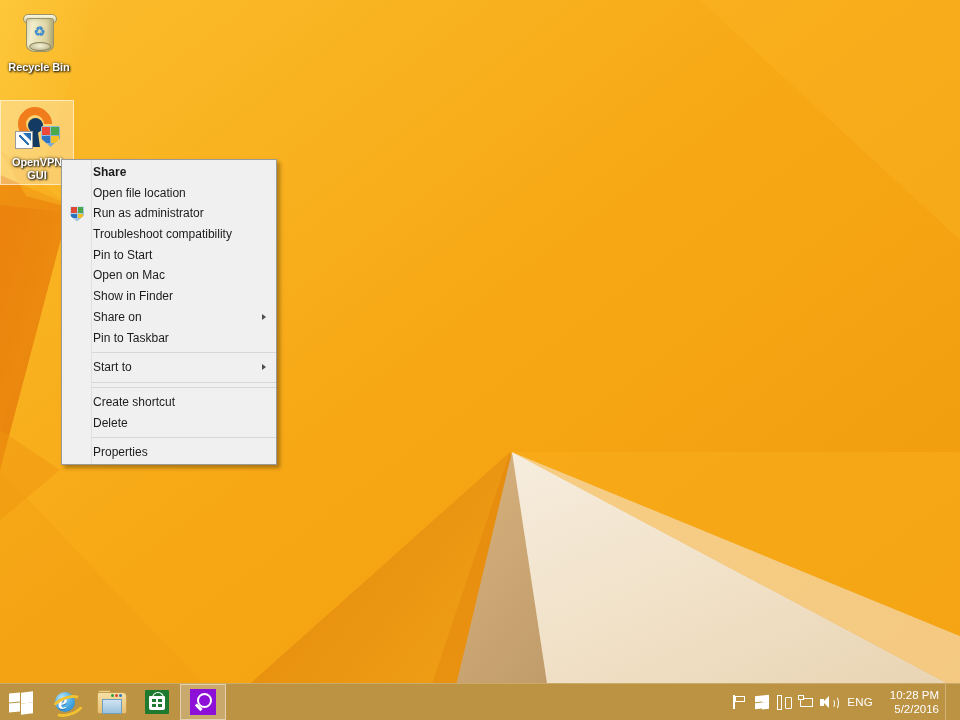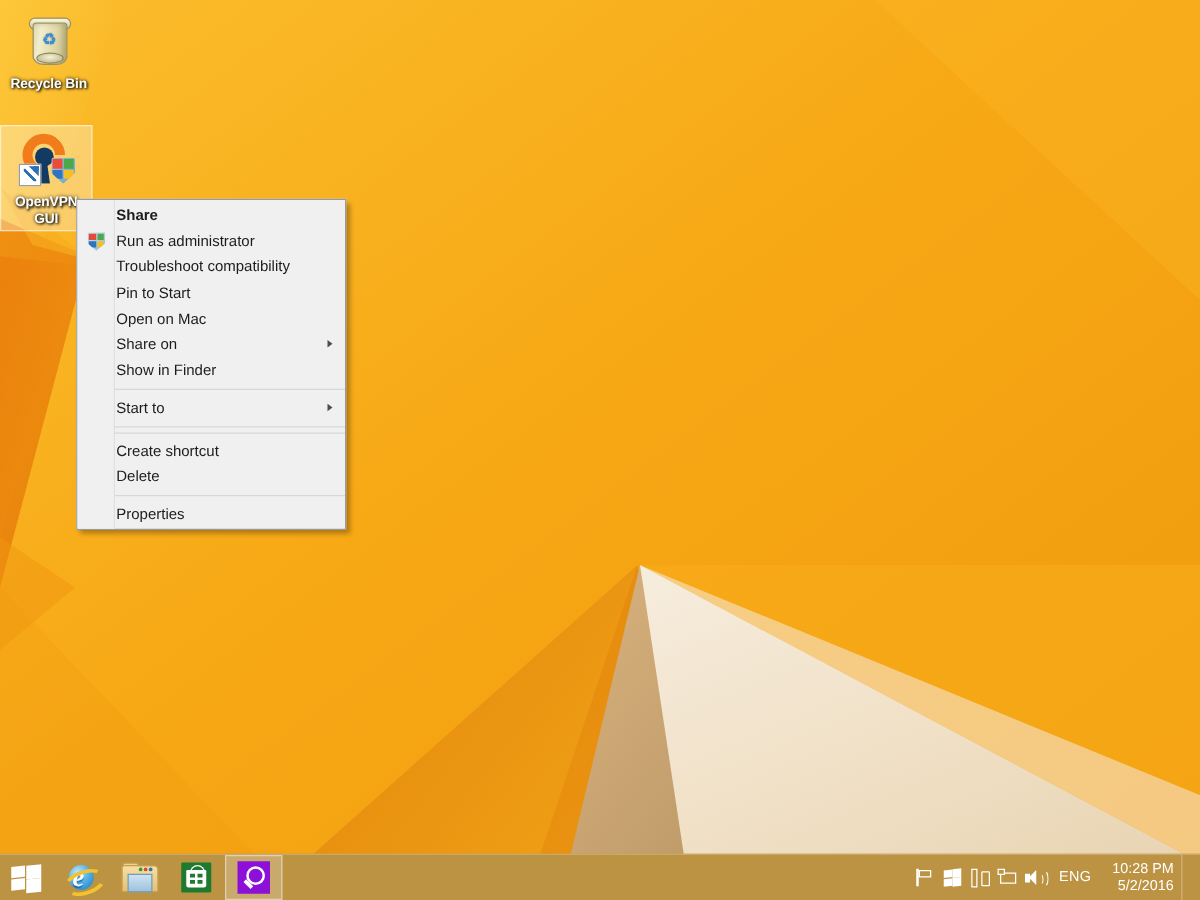--- a/index.html
+++ b/index.html
@@ -518,31 +518,33 @@
         <div class="ov-arrow"></div>
       </div>
     </div>
     <div class="label">OpenVPN GUI</div>
   </div>
 
   <div id="ctx-menu">
     <div class="gutter"></div>
     <div id="ctx-body">
         <div class="mi bold"><span>Share</span></div>
+        <div class="mi"><span>Open file location</span></div>
         <div class="mi"><span>Run as administrator</span><span class="shield">
             <i class="sh-a"></i>
             <i class="sh-b"></i>
             <i class="sh-c"></i>
             <i class="sh-d"></i>
           </span></div>
         <div class="mi"><span>Troubleshoot compatibility</span></div>
         <div class="mi"><span>Pin to Start</span></div>
         <div class="mi"><span>Open on Mac</span></div>
+        <div class="mi"><span>Show in Finder</span></div>
         <div class="mi"><span>Share on</span><span class="arrow"></span></div>
-        <div class="mi"><span>Show in Finder</span></div>
+        <div class="mi"><span>Pin to Taskbar</span></div>
         <div class="sep"></div>
         <div class="mi"><span>Start to</span><span class="arrow"></span></div>
         <div class="sep"></div>
         <div class="sep"></div>
         <div class="mi"><span>Create shortcut</span></div>
         <div class="mi"><span>Delete</span></div>
         <div class="sep"></div>
         <div class="mi"><span>Properties</span></div>
       </div>
   </div>

